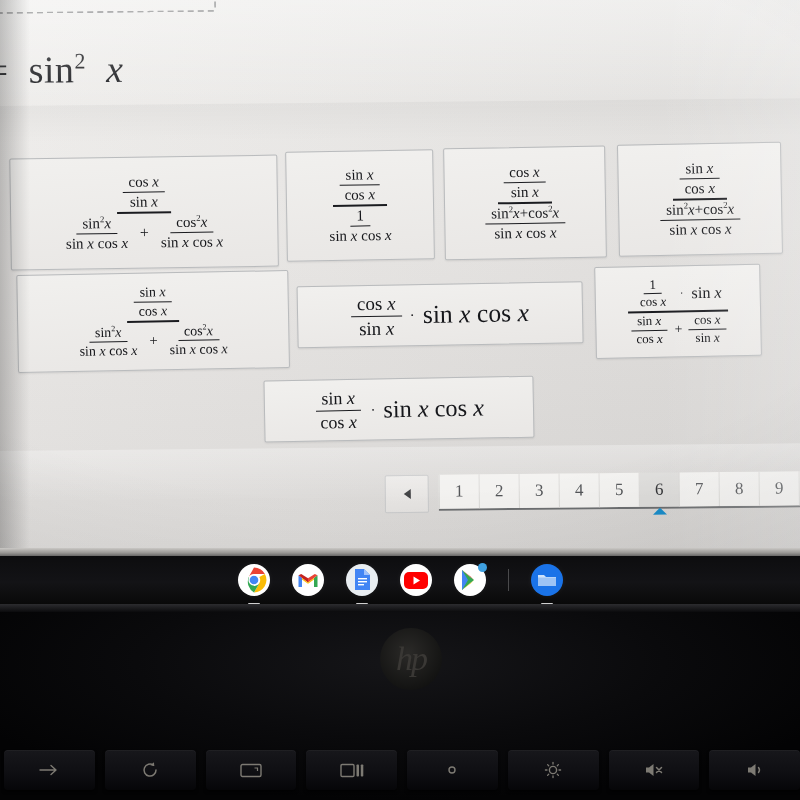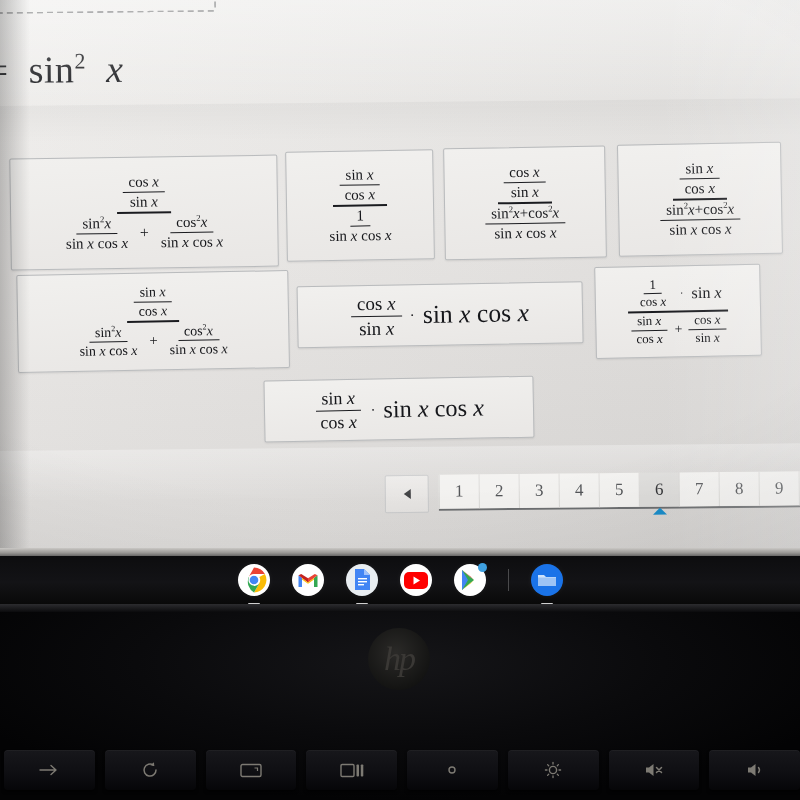--- a/index.html
+++ b/index.html
@@ -242,21 +242,21 @@
   
   #deck {
     position: absolute;
     left: 0; top: 604px;
     width: 800px; height: 196px;
     background:
       radial-gradient(ellipse 60% 70% at 50% 30%, #151518 0%, #0a0a0c 55%, #030304 100%);
   }
   #hp-logo {
     position: absolute;
-    left: 368px; top: 24px;
+    left: 380px; top: 24px;
     width: 62px; height: 62px;
     border-radius: 50%;
     background: radial-gradient(circle at 45% 40%, #2b2a28 0%, #141413 70%, #0a0a0a 100%);
     display: flex; align-items: center; justify-content: center;
     color: #3a3835;
     font-size: 34px;
     font-style: italic;
     font-family: "Liberation Serif", serif;
     letter-spacing: -2px;
   }

